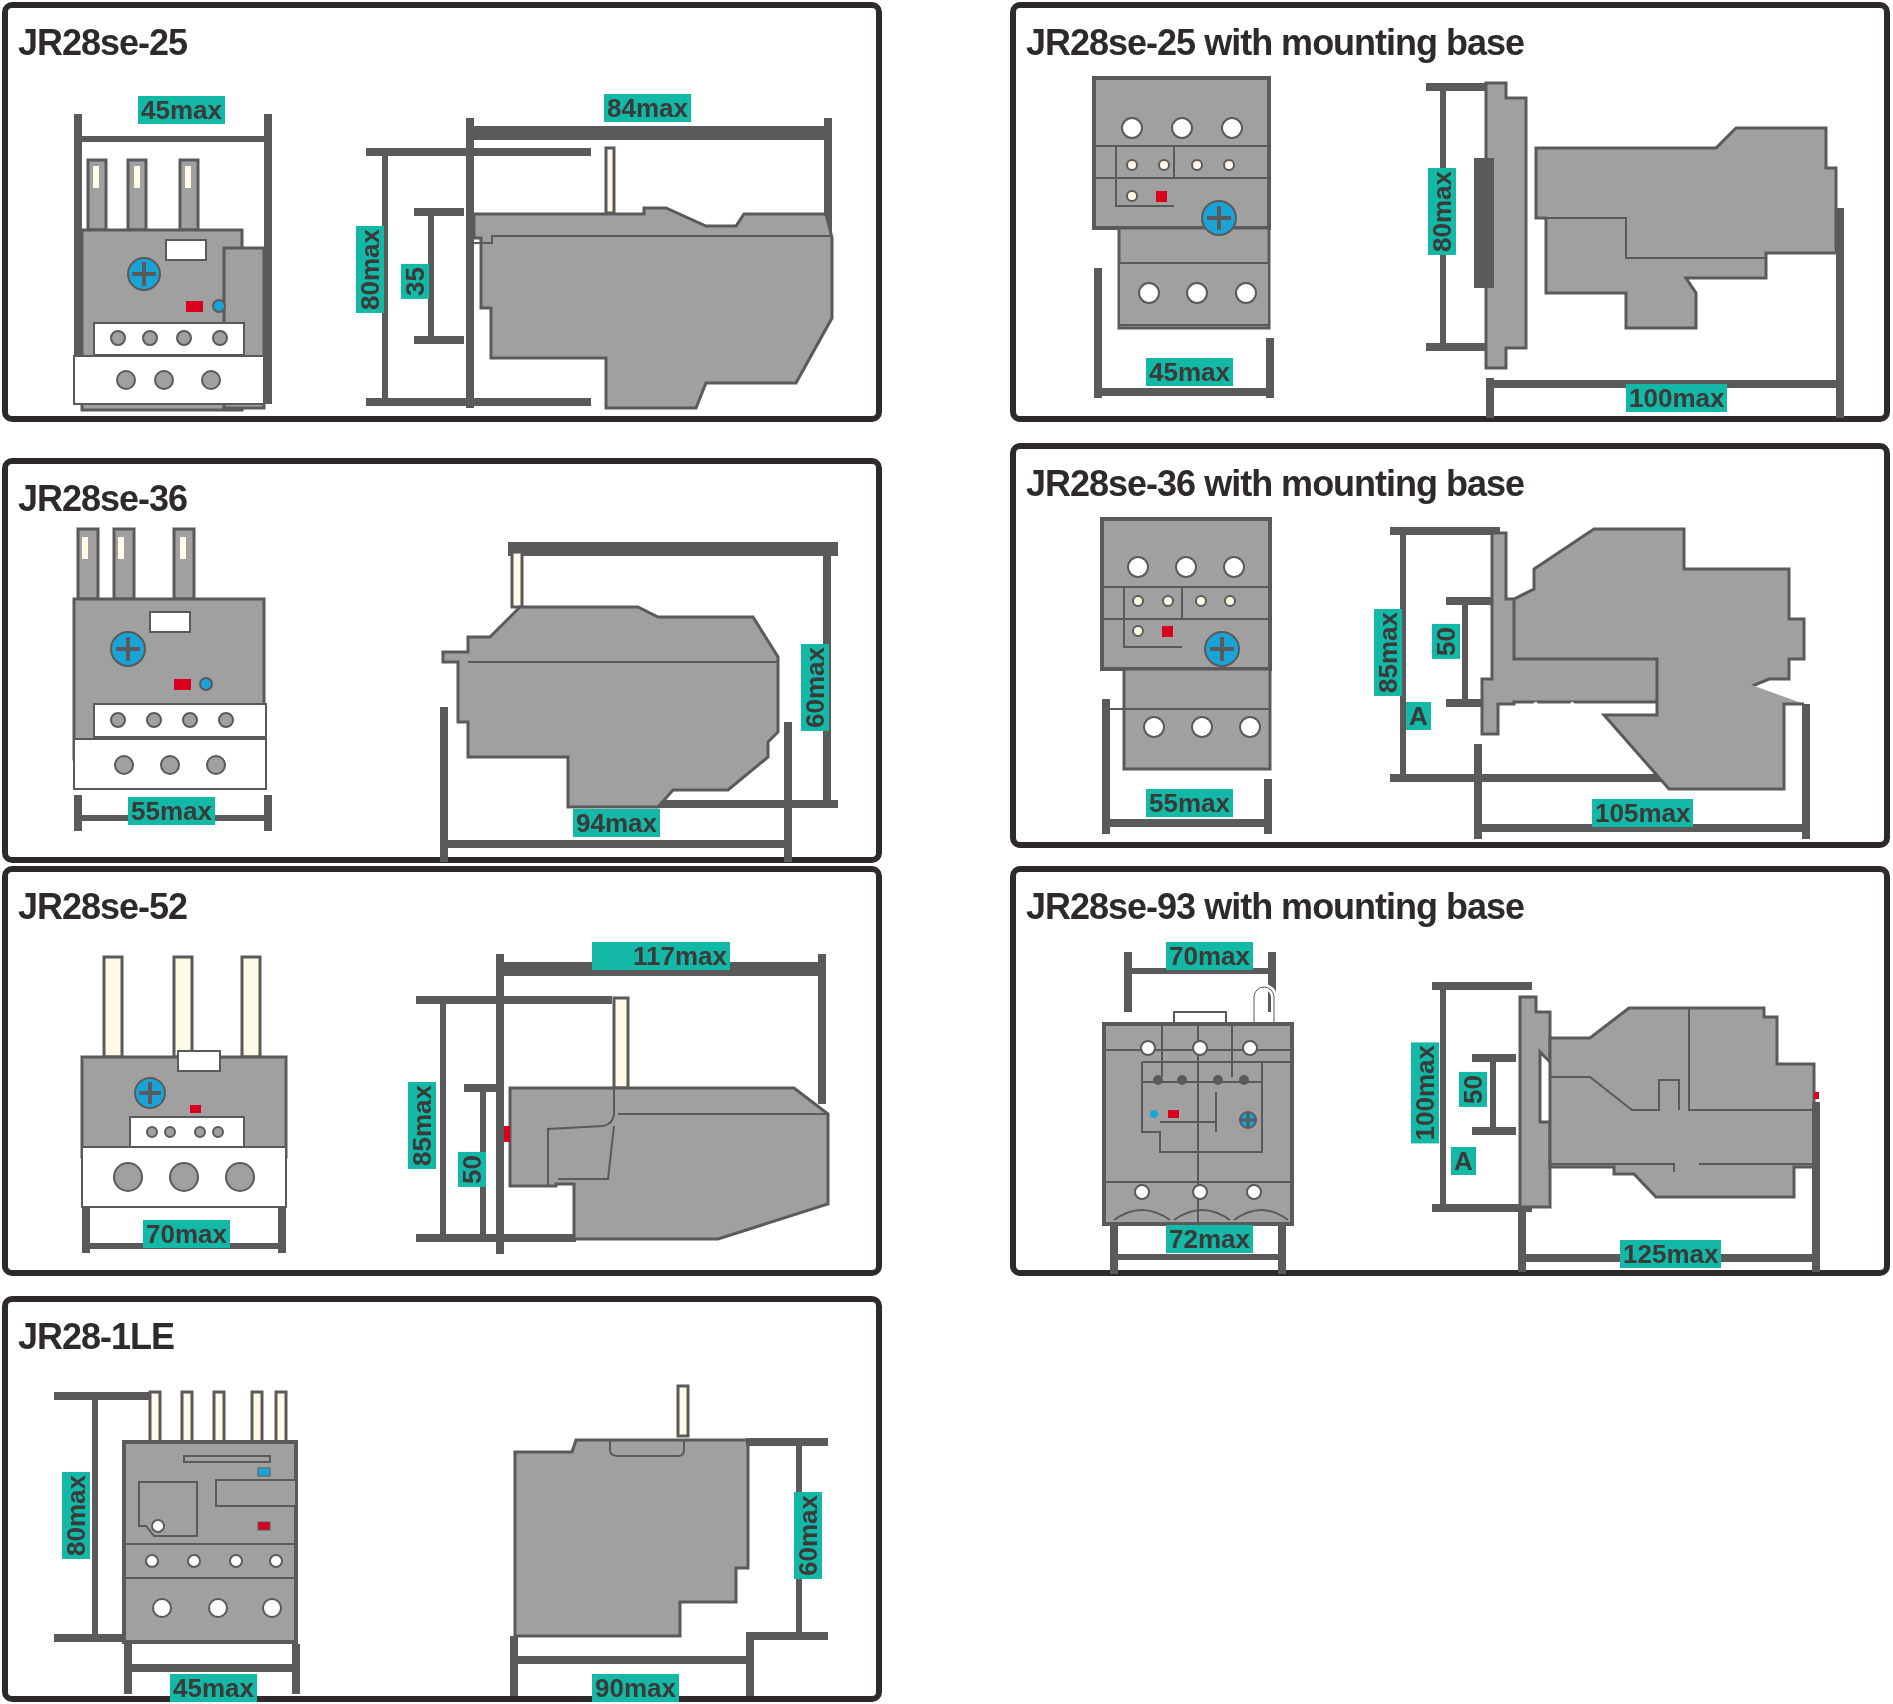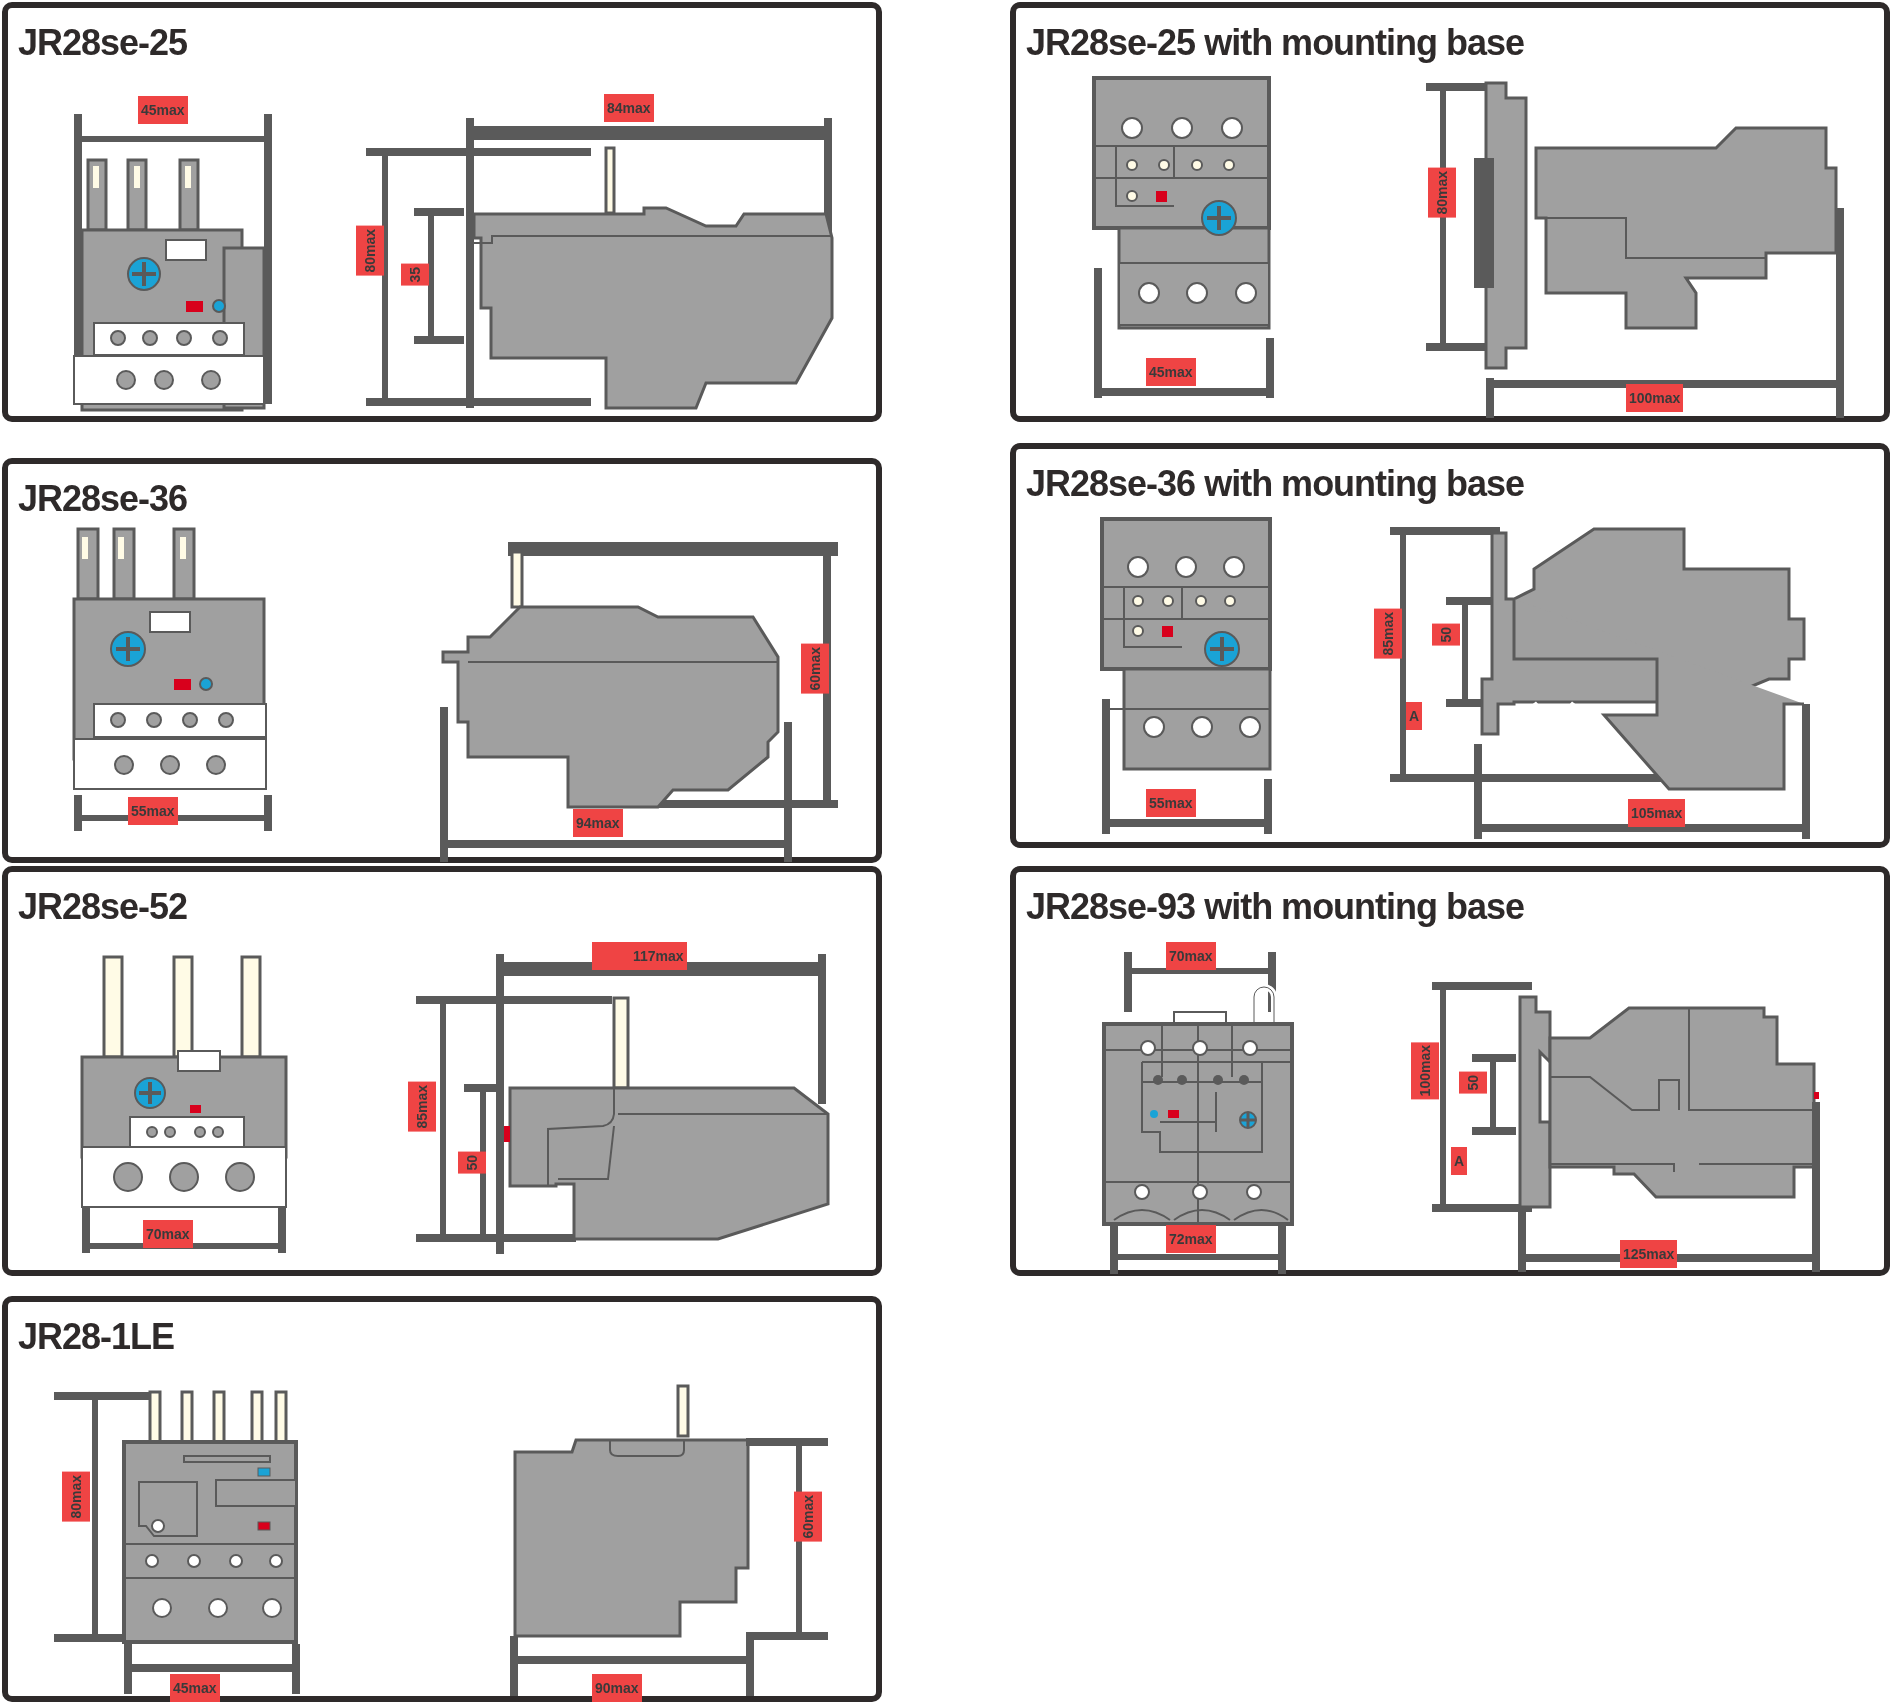--- a/index.html
+++ b/index.html
@@ -1,19 +1,19 @@
 <!DOCTYPE html>
 <html><head>
 <meta charset="utf-8">
 <style>
   html,body{margin:0;padding:0;background:#ffffff;}
   body{width:1893px;height:1704px;position:relative;overflow:hidden;font-family:"Liberation Sans",sans-serif;}
   .panel{position:absolute;border:6px solid #2e2a2a;border-radius:10px;background:#fff;box-sizing:border-box;}
   .panel-title{position:absolute;left:10px;top:14px;font-weight:bold;font-size:36px;color:#2e2a2a;letter-spacing:-1px;white-space:nowrap;}
-  .dim{position:absolute;background:#ef4444;color:#3a3a3a;font-size:14px;font-weight:bold;padding:0 3px;line-height:28px;white-space:nowrap;}
+  .dim{position:absolute;background:#14b8a6;color:#3a3a3a;font-size:26px;font-weight:bold;padding:0 3px;line-height:28px;white-space:nowrap;}
   .dim.v{writing-mode:vertical-rl;transform:rotate(180deg);padding:3px 0;}
   svg{position:absolute;overflow:visible;}
 </style>
 </head>
 <body>
 
 <div class="panel" style="left:2px;top:2px;width:880px;height:420px;">
   <div class="panel-title">JR28se-25</div>
 
   <svg style="left:66px;top:100px;" width="220" height="310">
@@ -208,21 +208,21 @@
     <rect x="72" y="78" width="50" height="8" fill="#5a5a5a"></rect>
     <rect x="72" y="180" width="50" height="8" fill="#5a5a5a"></rect>
     <rect x="88" y="86" width="6" height="94" fill="#5a5a5a"></rect>
     <path d="M118 14 H132 V80 H140 L160 70 V50 L220 10 H310 V50 H415 V100 H430 V140 H415 V160 H395 L340 183 H140 V185 H124 V215 H108 V160 H118 Z" fill="#a0a0a0" stroke="#5a5a5a" stroke-width="3"></path>
     <path d="M140 80 V140 H283 V196 H230 L295 270 H410 V185 H430" fill="#a0a0a0" stroke="#5a5a5a" stroke-width="3"></path>
     <path d="M160 184 Q180 210 200 184" fill="none" stroke="#fff" stroke-width="5"></path>
     <rect x="100" y="225" width="8" height="95" fill="#5a5a5a"></rect>
     <rect x="428" y="185" width="8" height="135" fill="#5a5a5a"></rect>
     <rect x="108" y="305" width="320" height="8" fill="#5a5a5a"></rect>
   </svg>
-  <div class="dim" style="left:612px;top:350px;">105max</div>
+  <div class="dim" style="left:576px;top:350px;">105max</div>
   <div class="dim v" style="left:358px;top:160px;">85max</div>
   <div class="dim v" style="left:416px;top:175px;">50</div>
   <div class="dim" style="left:390px;top:253px;">A</div>
 </div>
 
 <div class="panel" style="left:2px;top:866px;width:880px;height:410px;">
   <div class="panel-title">JR28se-52</div>
 
   <svg style="left:70px;top:85px;" width="220" height="310">
     <g fill="#fffbe6" stroke="#5a5a5a" stroke-width="3">

